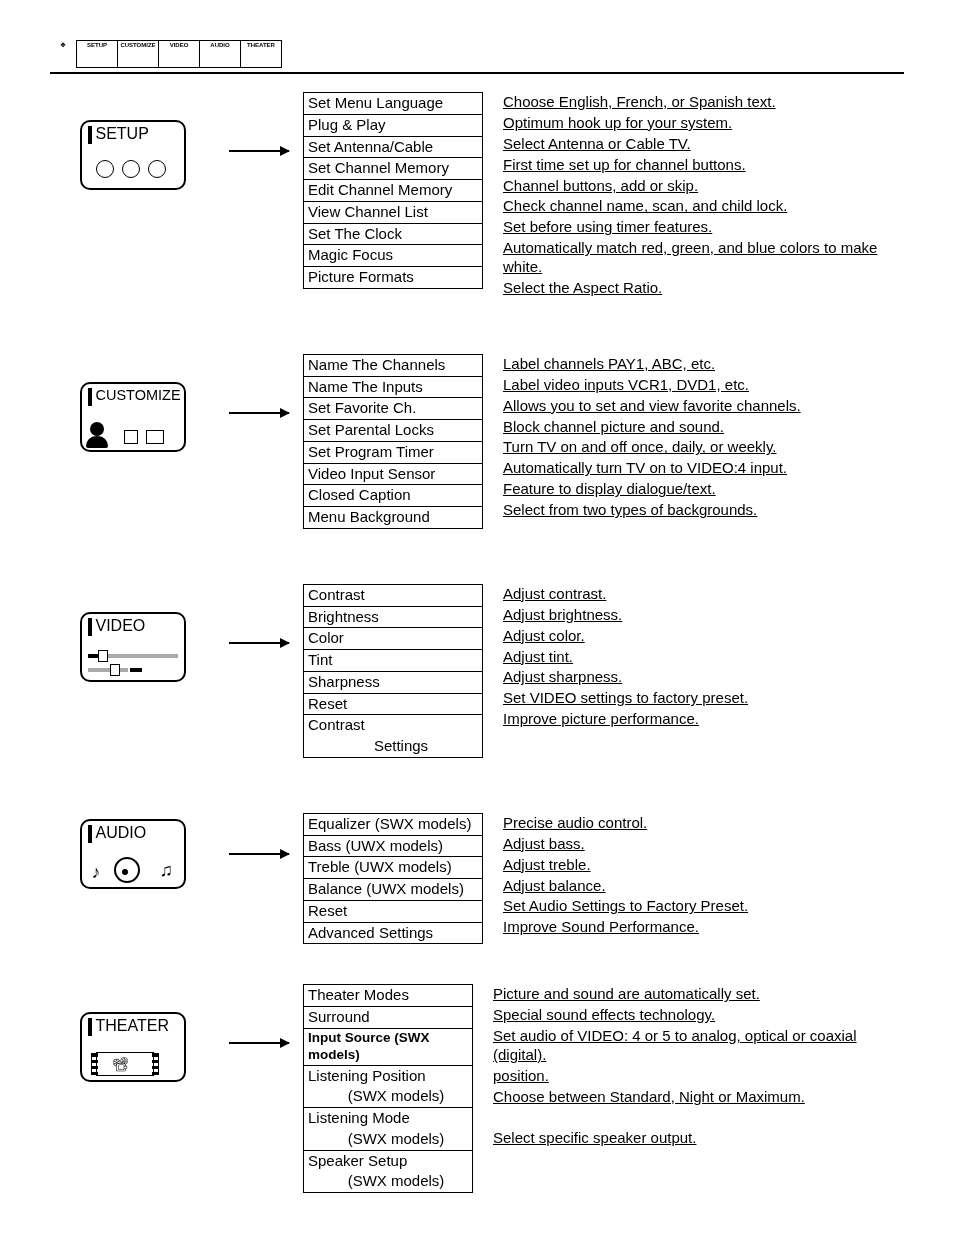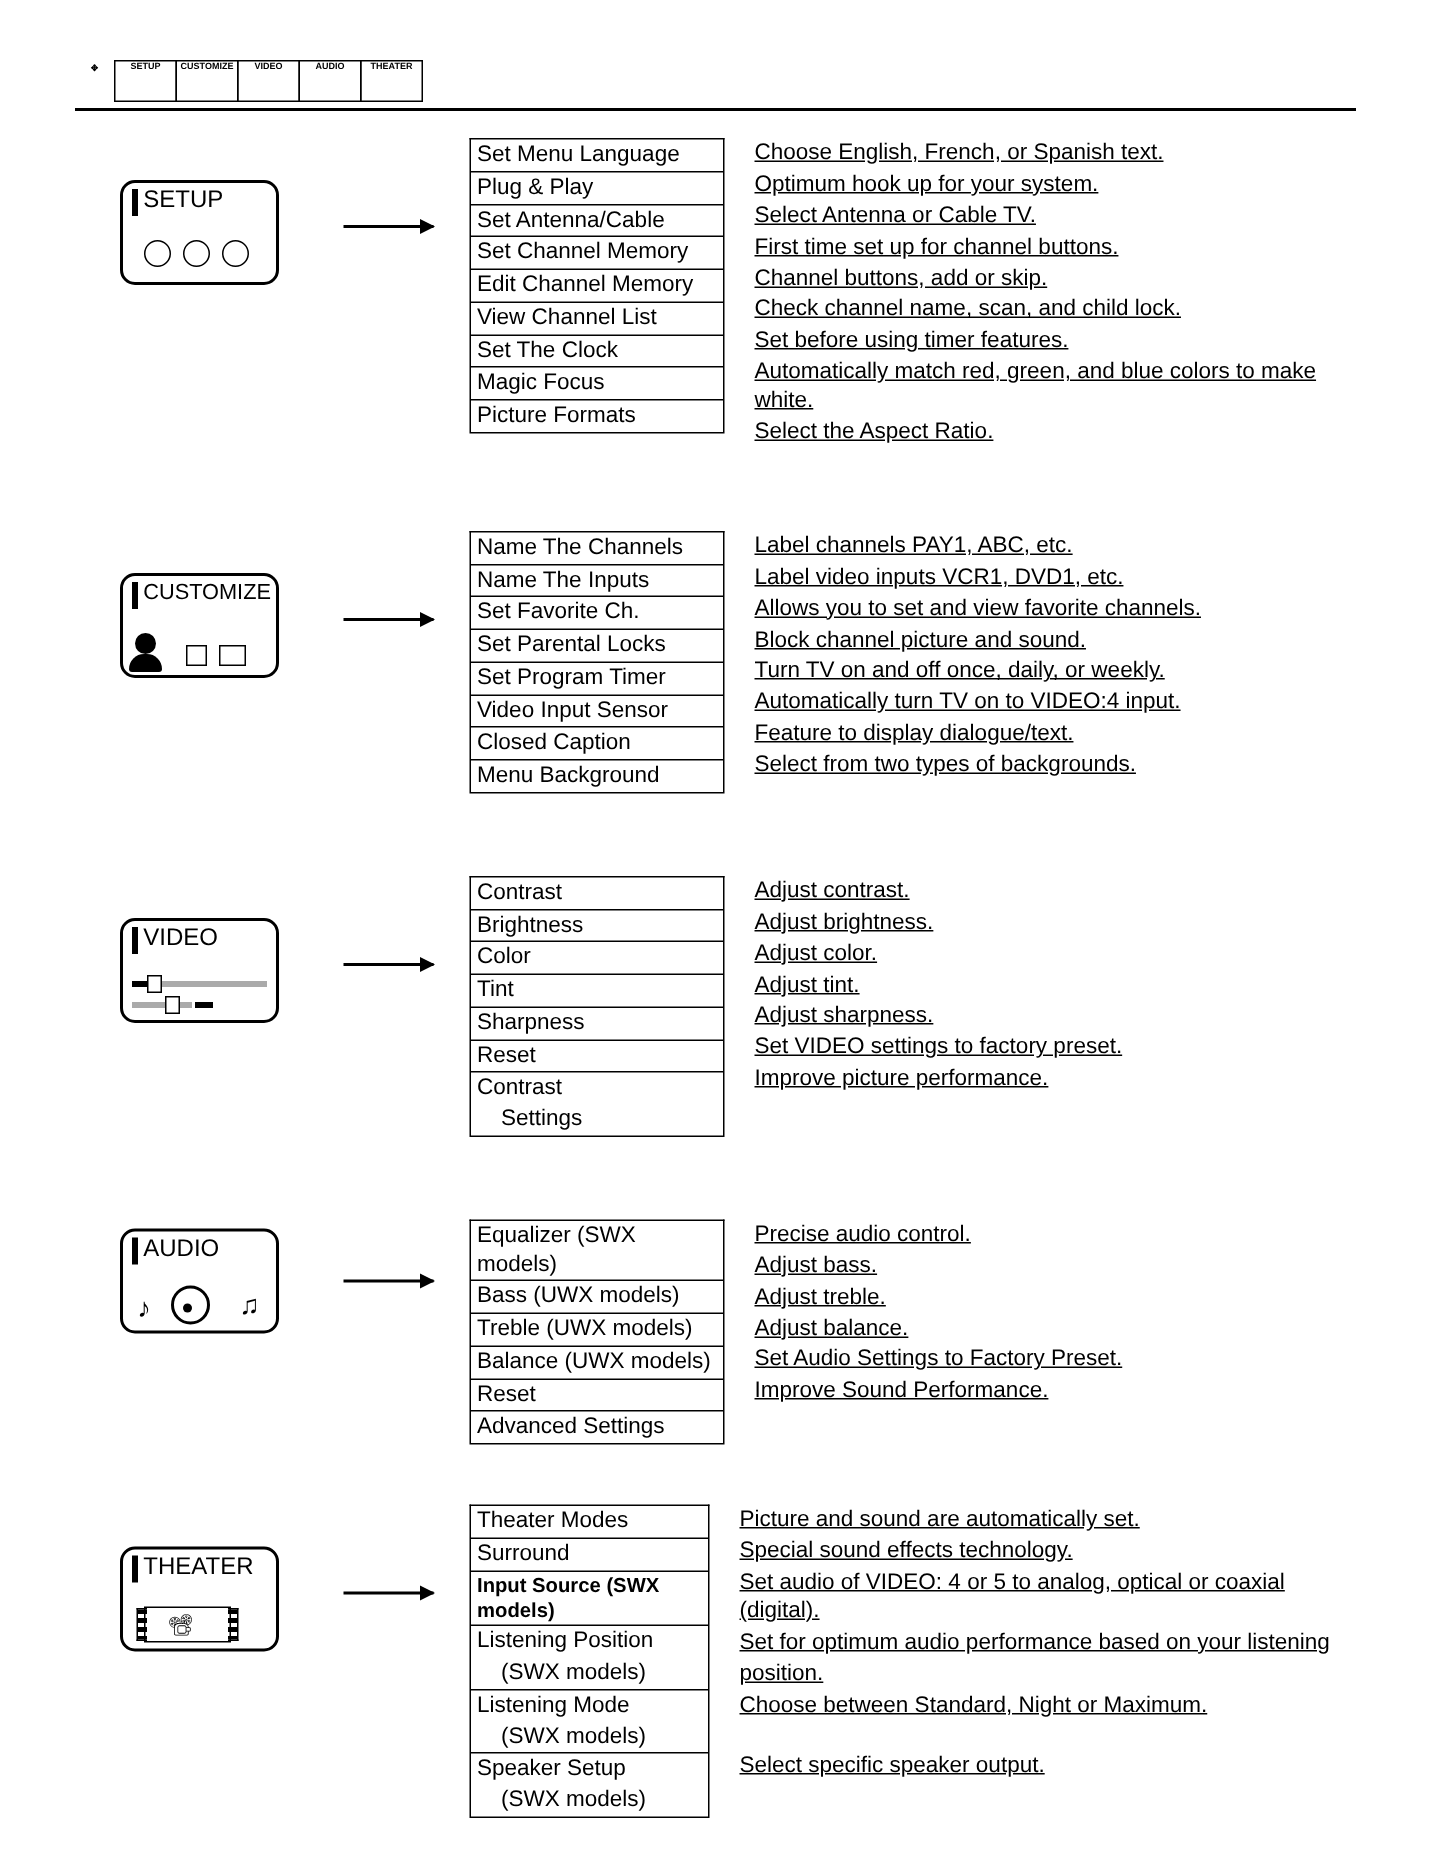--- a/index.html
+++ b/index.html
@@ -98,31 +98,30 @@
     border-top: 5px solid transparent;
     border-bottom: 5px solid transparent;
   }
   .menu-col {
     width: 180px;
     flex-shrink: 0;
   }
   .menu-box {
     border: 1px solid #000;
     border-bottom: none;
-    margin-left: 10px;
   }
   .menu-box .row {
     border-bottom: 1px solid #000;
     padding: 1px 4px 1px 4px;
     font-size: 15px;
     line-height: 1.25;
     min-height: 18px;
   }
   .menu-box .row.noline { border-bottom: none; }
-  .menu-box .row.indent { padding-left: 20px; }
+  .menu-box .row.indent { padding-left: 20px; text-align: center; }
   .desc-col {
     flex: 1;
     padding-left: 6px;
   }
   .desc-col .drow {
     font-size: 15px;
     line-height: 1.26;
     padding: 1px 0;
     min-height: 18px;
     text-decoration: underline;
@@ -333,19 +332,18 @@
       <div class="row noline">Listening Mode</div>
       <div class="row indent">(SWX models)</div>
       <div class="row noline">Speaker Setup</div>
       <div class="row indent">(SWX models)</div>
     </div>
   </div>
   <div class="desc-col">
     <div class="drow">Picture and sound are automatically set.</div>
     <div class="drow">Special sound effects technology.</div>
     <div class="drow">Set audio of VIDEO: 4 or 5 to analog, optical or coaxial (digital).</div>
-    <div class="drow">Set for optimum audio performance based on your listening</div>
     <div class="drow">position.</div>
     <div class="drow">Choose between Standard, Night or Maximum.</div>
     <div class="drow"></div>
     <div class="drow">Select specific speaker output.</div>
   </div>
 </div>
 
 </body></html>

